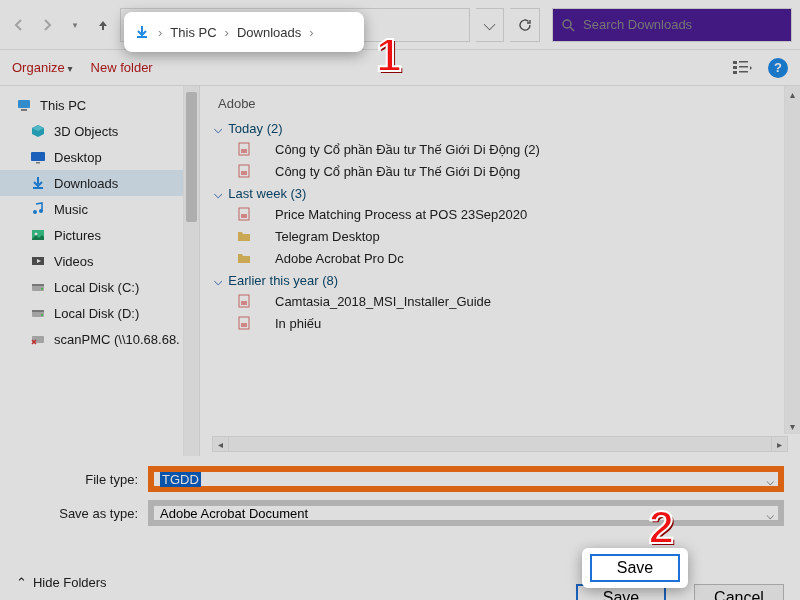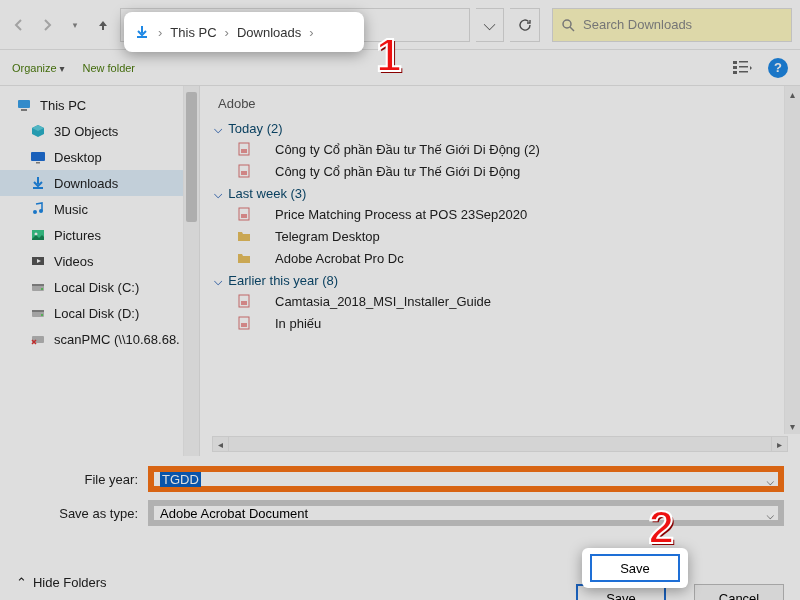--- a/index.html
+++ b/index.html
@@ -7,24 +7,24 @@
   .overlay { position: absolute; inset: 0; background: rgba(0,0,0,0.13); pointer-events: none; z-index: 1; }
 
   .topbar { height: 50px; display: flex; align-items: center; padding: 0 8px; gap: 6px; background: #fff; border-bottom: 1px solid #e6e6e6; }
   .navbtn { width: 22px; height: 22px; display: flex; align-items: center; justify-content: center; color: #999; }
   .uparrow { color: #666; }
   .breadcrumb-box { flex: 0 0 auto; width: 350px; height: 34px; background: #fff; border: 1px solid #ddd; display: flex; align-items: center; padding: 0 6px; gap: 2px; font-size: 13px; color: #333; }
   .breadcrumb-box .sep { color: #888; padding: 0 4px; }
   .bc-icon { width: 16px; height: 16px; display: inline-flex; align-items: center; justify-content: center; }
   .refreshbox { width: 30px; height: 34px; border: 1px solid #ddd; border-left: none; display: flex; align-items: center; justify-content: center; background: #fff; color: #555; }
   .dropbtn { width: 28px; height: 34px; border: 1px solid #ddd; border-left: none; display: flex; align-items: center; justify-content: center; background: #fff; color: #555; }
-  .searchbox { flex: 1; height: 34px; border: 1px solid #ddd; background: #fef9c3; display: flex; align-items: center; padding: 0 8px; gap: 8px; color: #888; font-size: 13px; margin-left: 6px; }
+  .searchbox { flex: 1; height: 34px; border: 1px solid #ddd; background: #4c1d95; display: flex; align-items: center; padding: 0 8px; gap: 8px; color: #888; font-size: 13px; margin-left: 6px; }
 
   .toolbar { height: 36px; display: flex; align-items: center; padding: 0 12px; gap: 18px; border-bottom: 1px solid #e6e6e6; background: #fff; }
-  .tool-link { color: #4d7c0f; font-size: 11px; }
+  .tool-link { color: #b91c1c; font-size: 13px; }
   .tool-link.dd::after { content: " ▾"; font-size: 10px; color: #555; }
   .tool-right { margin-left: auto; display: flex; align-items: center; gap: 14px; }
   .viewicon { width: 22px; height: 20px; display: flex; align-items: center; justify-content: center; }
   .helpicon { width: 20px; height: 20px; border-radius: 50%; background: #1e88e5; color: #fff; font-weight: bold; font-size: 13px; display: flex; align-items: center; justify-content: center; }
 
   .main { display: flex; height: 370px; background: #fff; }
   .sidebar { width: 200px; border-right: 1px solid #e6e6e6; overflow: hidden; padding-top: 6px; position: relative; }
   .sb-scroll { position: absolute; right: 0; top: 0; bottom: 0; width: 16px; background: #f4f4f4; border-left: 1px solid #eee; }
   .sb-thumb { position: absolute; left: 2px; right: 2px; top: 6px; height: 130px; background: #c8c8c8; border-radius: 2px; }
   .sb-item { display: flex; align-items: center; gap: 8px; height: 26px; padding-left: 16px; font-size: 13px; color: #222; white-space: nowrap; }
@@ -51,21 +51,21 @@
   .form-row { display: flex; align-items: center; margin-bottom: 8px; }
   .form-label { width: 132px; text-align: right; padding-right: 10px; font-size: 13px; color: #222; }
   .form-input { flex: 1; height: 26px; border: 6px solid #f97316; background: #fff; padding: 0 6px; font-size: 13px; display: flex; align-items: center; position: relative; }
   .form-input .val.sel { background: #0b61c4; color: #fff; padding: 0 2px; }
   .form-input .dd { position: absolute; right: 4px; top: 4px; font-size: 10px; color: #555; }
   .form-select { border-color: #ccc; }
 
   .footer { background: #fff; padding: 12px 16px 14px; display: flex; align-items: center; }
   .hide-folders { font-size: 13px; color: #222; display: flex; align-items: center; gap: 6px; }
   .btns { margin-left: auto; display: flex; gap: 28px; margin-top: 32px; }
-  .btn { width: 90px; height: 28px; display: flex; align-items: center; justify-content: center; font-size: 13px; border: 1px solid #bdbdbd; background: #f5f5f5; }
+  .btn { width: 90px; height: 28px; display: flex; align-items: center; justify-content: center; font-size: 16px; border: 1px solid #bdbdbd; background: #f5f5f5; }
   .btn.primary { border: 2px solid #1e6fd6; background: #fff; }
 
   .highlight-bc { position: absolute; top: 12px; left: 124px; width: 240px; height: 40px; background: #fff; border-radius: 8px; box-shadow: 0 3px 14px rgba(0,0,0,0.35); z-index: 5; display: flex; align-items: center; padding: 0 10px; gap: 4px; font-size: 13px; color: #333; }
   .highlight-bc .sep { color: #888; padding: 0 4px; }
 
   .highlight-save { position: absolute; bottom: 12px; right: 112px; background: #fff; border-radius: 6px; padding: 6px 8px; box-shadow: 0 3px 14px rgba(0,0,0,0.35); z-index: 5; }
   .highlight-save .btn { border: 2px solid #1e6fd6; background: #fff; width: 90px; height: 28px; }
 
   .callout { position: absolute; z-index: 8; font-family: Arial, sans-serif; font-weight: 900; font-size: 46px; color: #e11; -webkit-text-stroke: 2px #fff; text-shadow: 2px 2px 0 #800; }
   .c1 { top: 28px; left: 376px; }
@@ -321,21 +321,21 @@
     </div>
     <div class="fl-hscroll">
       <div class="fl-hbtn l">◂</div>
       <div class="fl-hbtn r">▸</div>
     </div>
   </div>
 </div>
 
 <div class="form">
   <div class="form-row">
-    <div class="form-label">File year:</div>
+    <div class="form-label">File type:</div>
     <div class="form-input">
       <span class="val sel">TGDD</span>
       <span class="dd">⌵</span>
     </div>
   </div>
   <div class="form-row">
     <div class="form-label">Save as type:</div>
     <div class="form-input form-select">
       <span>Adobe Acrobat Document</span>
       <span class="dd">⌵</span>

